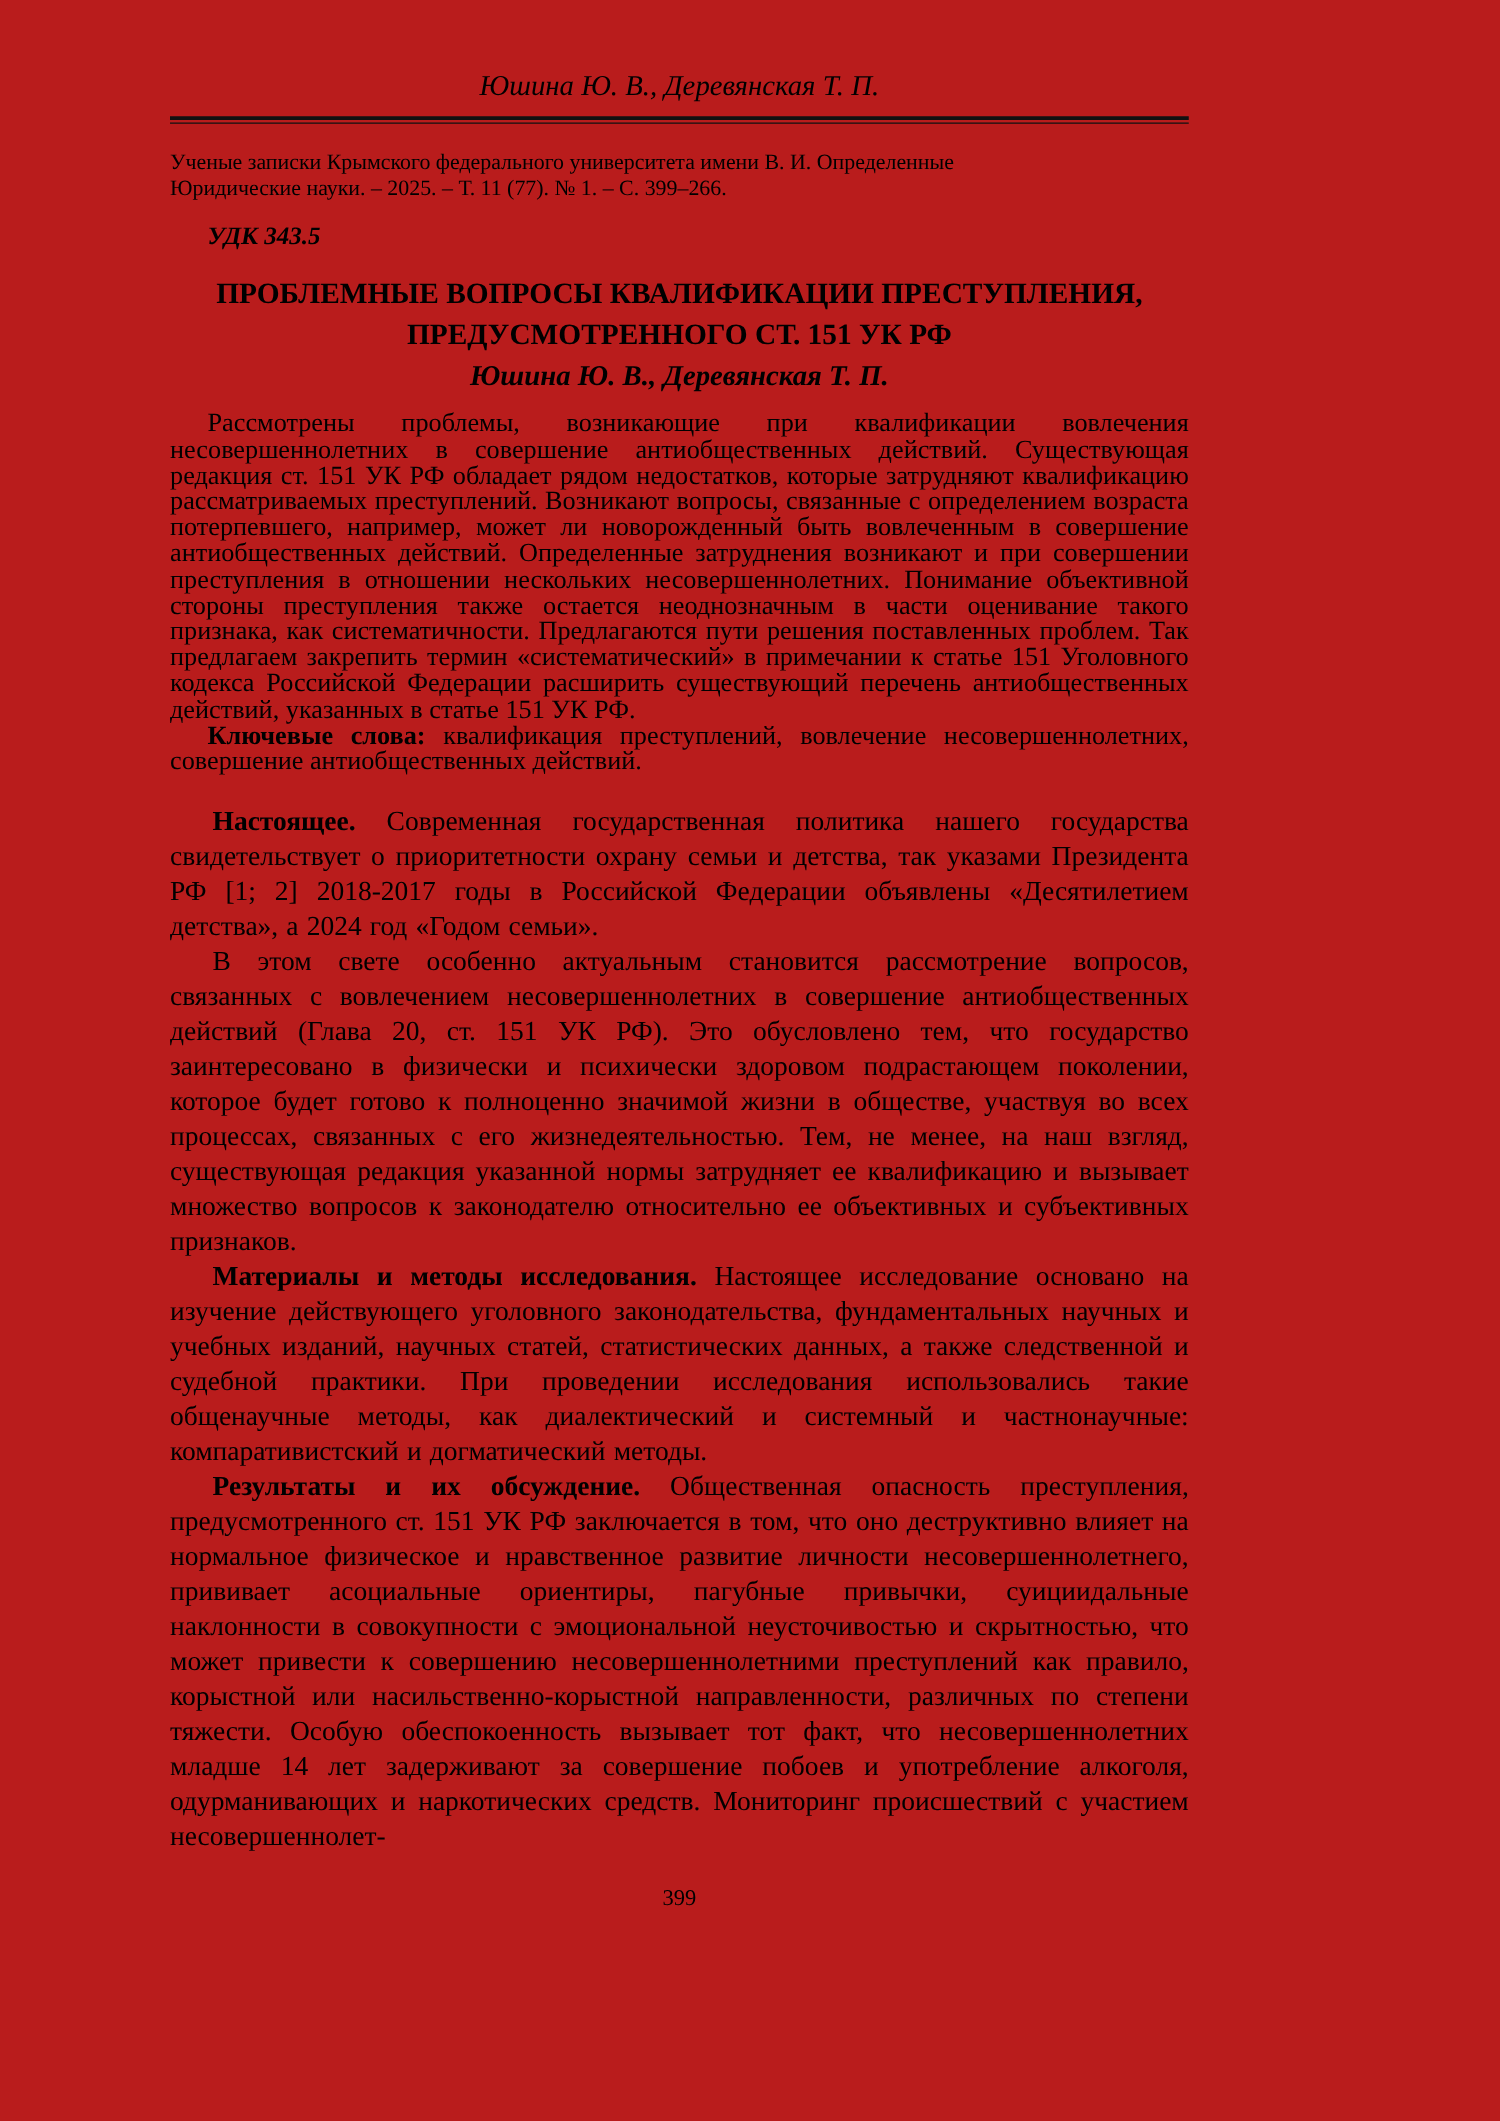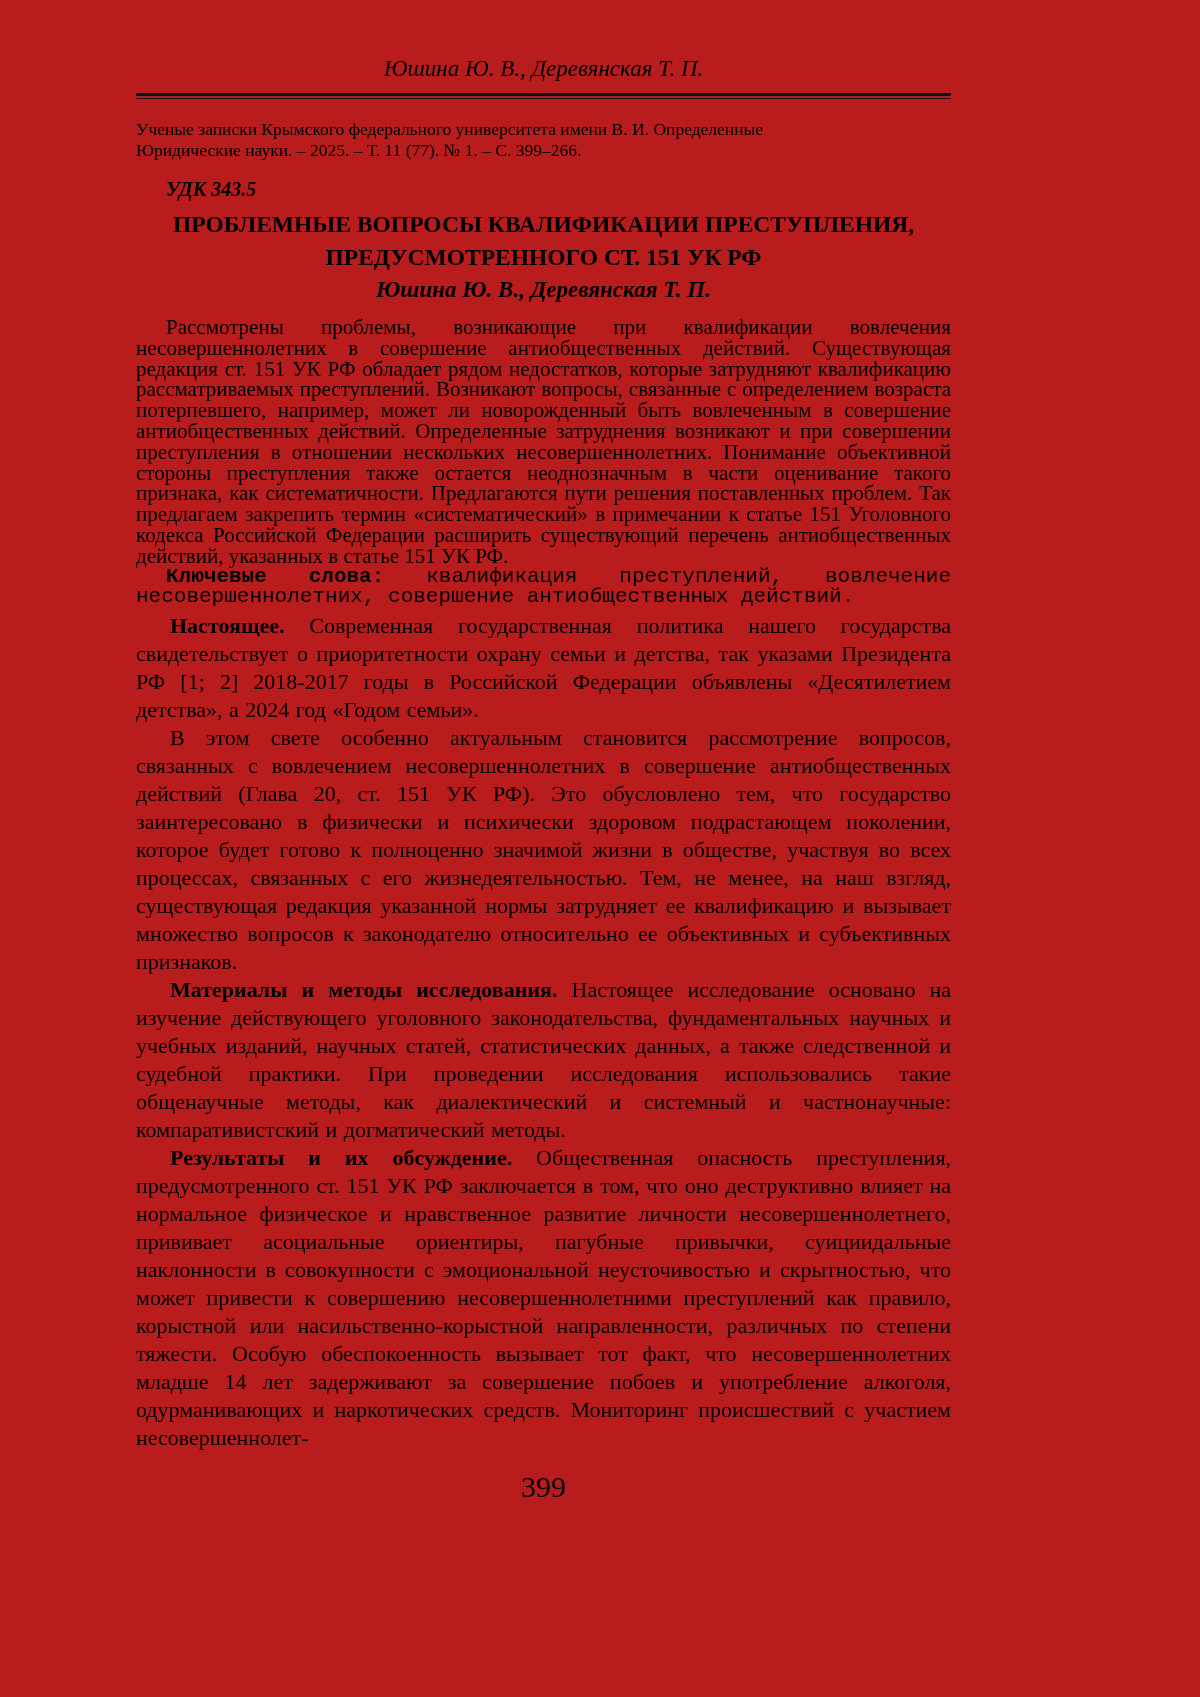--- a/index.html
+++ b/index.html
@@ -40,21 +40,21 @@
     font-size: 17.5px;
     line-height: 21px;
     margin-bottom: 16px;
   }
   .udk {
     font-weight: bold;
     font-style: italic;
     font-size: 20px;
     line-height: 24px;
     padding-left: 30px;
-    margin-bottom: 7px;
+    margin-bottom: 18px;
   }
   .title {
     margin: 0 0 2px 0;
     text-align: center;
     font-weight: bold;
     font-size: 23.5px;
     line-height: 33px;
   }
   .authors {
     text-align: center;
@@ -64,32 +64,32 @@
     line-height: 28px;
     margin-bottom: 13px;
   }
   .abstract, .keywords {
     margin: 0;
     font-size: 21px;
     line-height: 20.8px;
     text-align: justify;
   }
   .abstract { text-indent: 30px; }
-  .keywords { text-indent: 30px; margin-bottom: 4px; font-family: Liberation Mono, monospace; }
+  .keywords { text-indent: 30px; margin-bottom: 24px; }
   .body-p {
     margin: 0;
     font-size: 22px;
     line-height: 28px;
     text-align: justify;
     text-indent: 34px;
     word-spacing: 1px;
   }
   .page-number {
     text-align: center;
-    font-size: 30px;
+    font-size: 18px;
     line-height: 26px;
     margin-top: 22px;
   }
   b { font-weight: bold; }
 </style>
 </head>
 <body>
 
 <div class="page">
   <div class="content">

